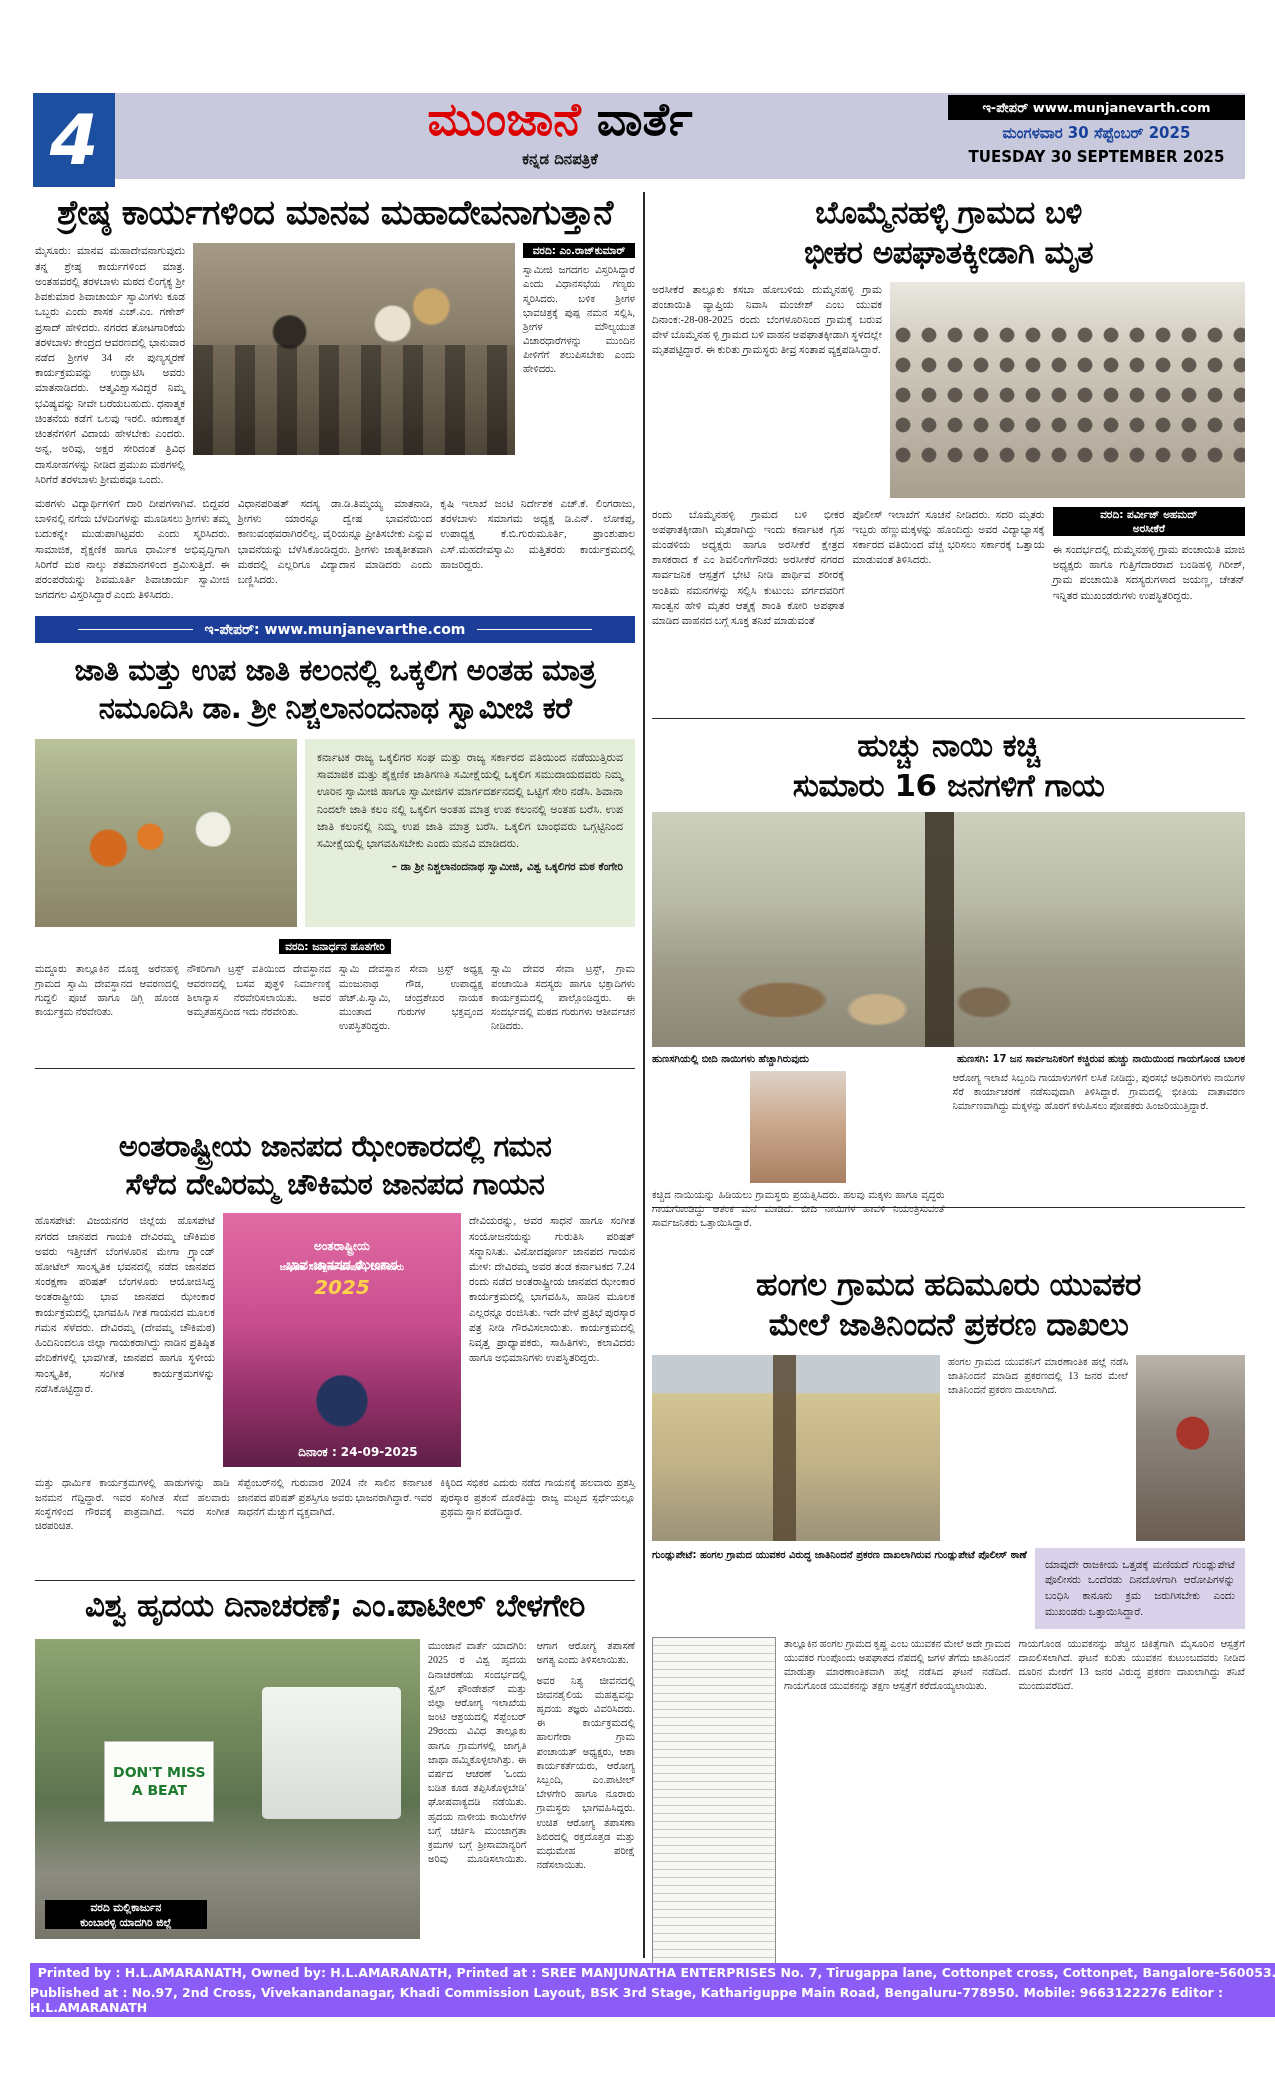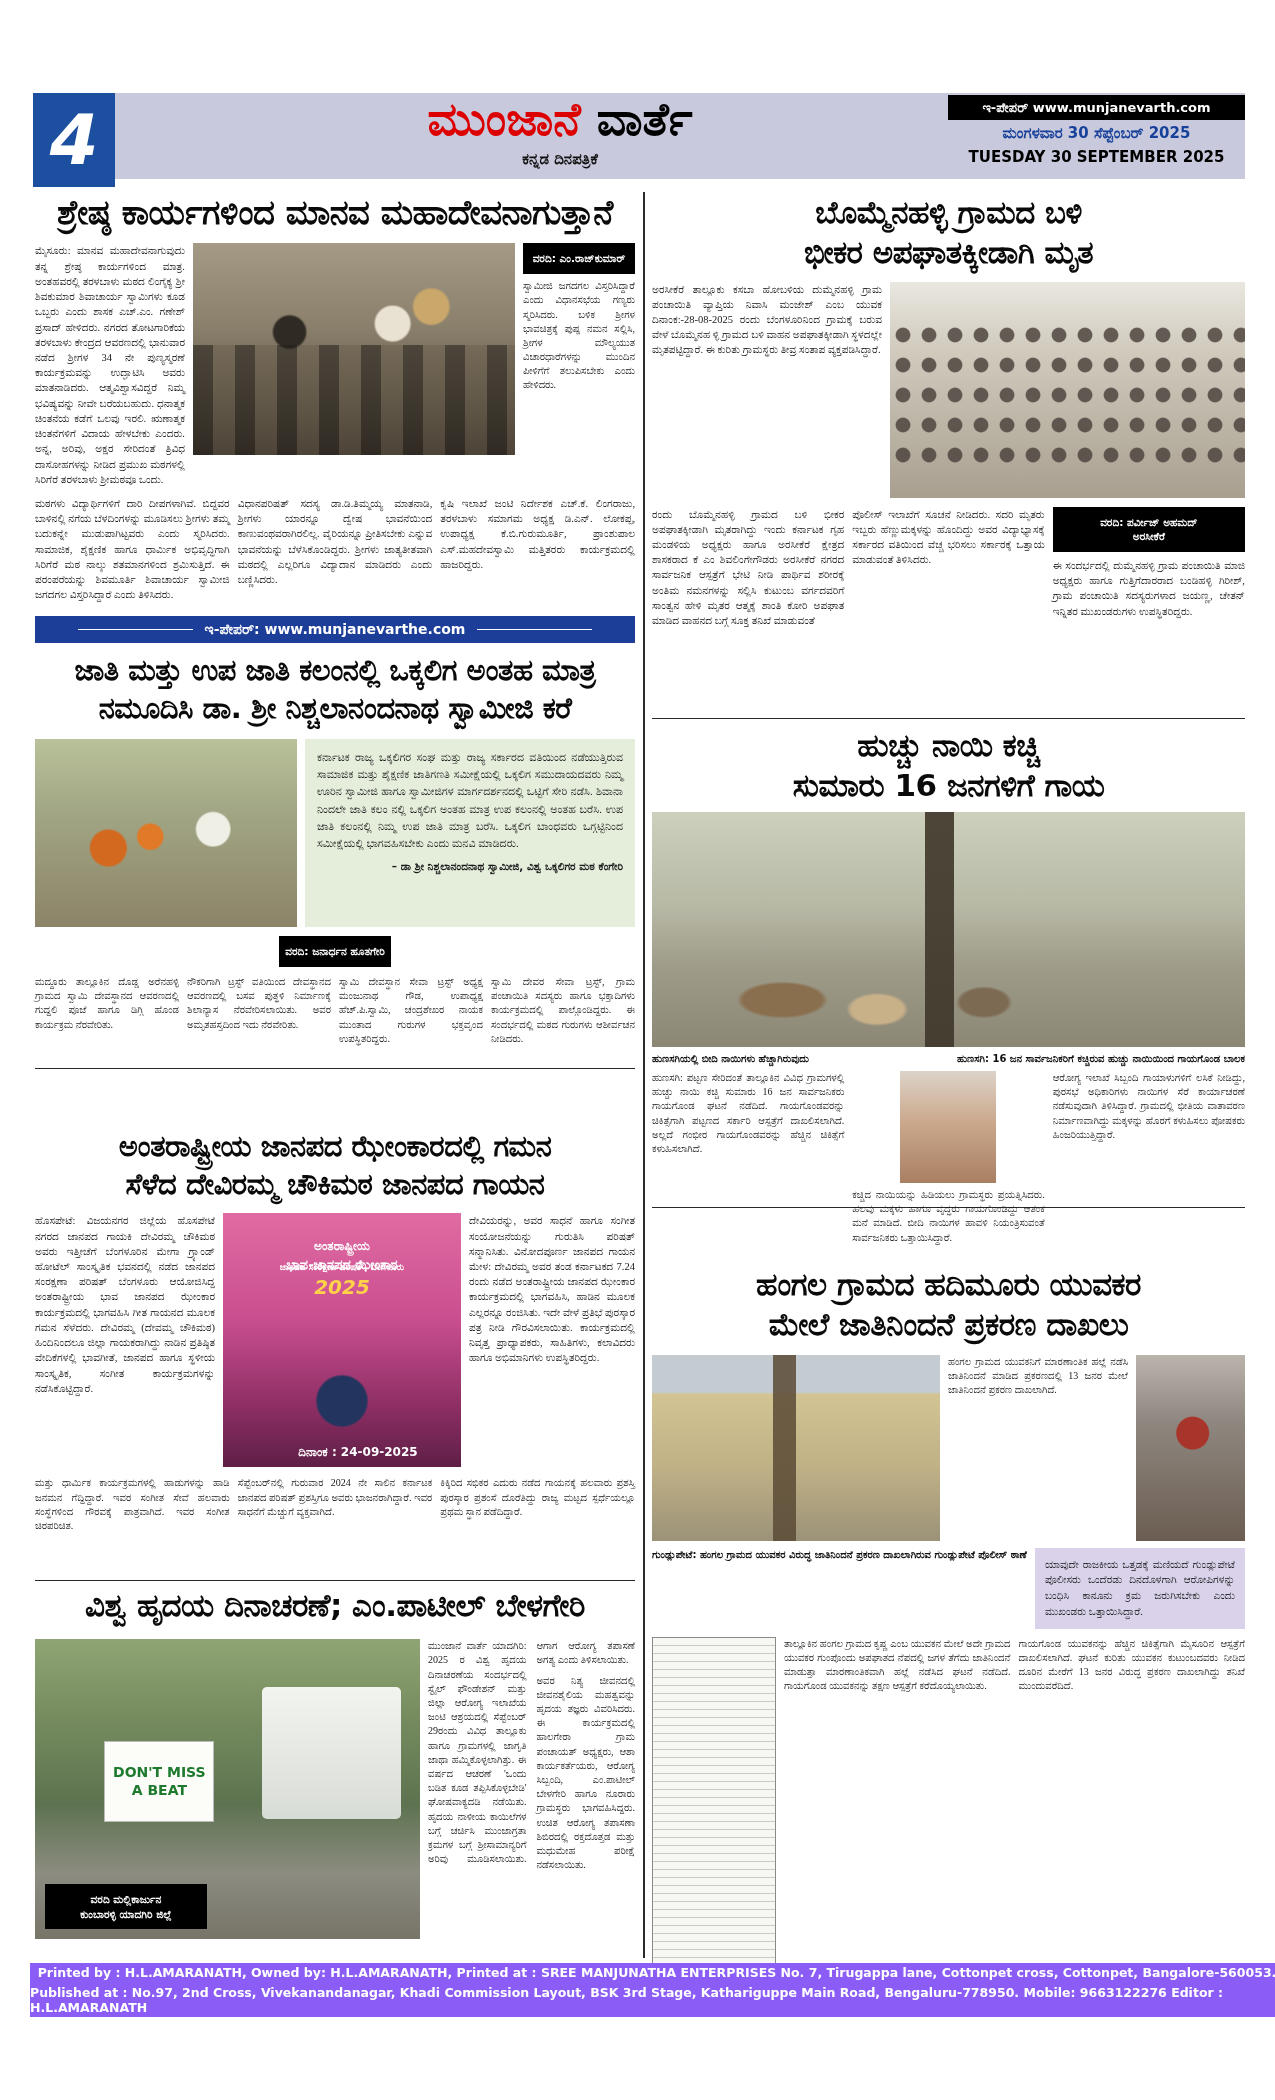--- a/index.html
+++ b/index.html
@@ -27,21 +27,21 @@
   .art{position:absolute;}
   .h-xl{font-family:"DejaVu Sans",sans-serif;font-weight:800;font-size:34px;line-height:1.22;
         text-align:center;color:#0a0a0a;letter-spacing:-0.5px;}
   .h-lg{font-family:"DejaVu Sans",sans-serif;font-weight:800;font-size:29px;line-height:1.3;
         text-align:center;color:#0a0a0a;letter-spacing:-0.5px;}
   .bt{font-size:10.5px;line-height:1.45;text-align:justify;color:#191919;}
   .bt-sm{font-size:10px;line-height:1.42;text-align:justify;color:#191919;}
   .row{display:flex;gap:8px;}
   .col{flex:1;}
   .bybox{background:#000;color:#fff;font-family:"DejaVu Sans",sans-serif;font-weight:700;
-         text-align:center;padding:8px 6px;font-size:10.5px;line-height:1.4;}
+         text-align:center;padding:0 6px;font-size:10.5px;line-height:1.4;}
   .cap{font-family:"DejaVu Sans",sans-serif;font-weight:700;font-size:10px;line-height:1.35;color:#111;}
   .vrule{position:absolute;left:643px;top:192px;width:2px;height:1766px;background:#2a2a2a;}
   .hrule{position:absolute;height:1px;background:#2a2a2a;}
   
   .blue-banner{position:absolute;left:35px;top:616px;width:600px;height:27px;background:#1c3e99;
                display:flex;align-items:center;justify-content:center;gap:12px;color:#fff;
                font-family:"DejaVu Sans",sans-serif;font-size:14px;font-weight:700;}
   .banner-line{width:115px;height:1px;background:#ffffff;}
   
   .ph{position:relative;overflow:hidden;background:#9a9384;flex:none;}
@@ -219,24 +219,23 @@
       </div>
     </div>
   </div>
 
   <div class="art" style="left:652px;top:725px;width:593px;">
     <div class="h-lg" style="font-size:31px;">ಹುಚ್ಚು ನಾಯಿ ಕಚ್ಚಿ</div>
     <div class="h-lg" style="font-size:31px;">ಸುಮಾರು 16 ಜನಗಳಿಗೆ ಗಾಯ</div>
     <div class="ph ph-a4" style="width:593px;height:235px;margin-top:6px;"></div>
     <div class="row" style="margin-top:5px;">
       <div class="cap" style="width:270px;flex:none;">ಹುಣಸಗಿಯಲ್ಲಿ ಬೀದಿ ನಾಯಿಗಳು ಹೆಚ್ಚಾಗಿರುವುದು</div>
-      <div class="cap" style="flex:1;text-align:right;">ಹುಣಸಗಿ: 16 ಜನ ಸಾರ್ವಜನಿಕರಿಗೆ ಕಚ್ಚಿರುವ ಹುಚ್ಚು ನಾಯಿಯಿಂದ ಗಾಯಗೊಂಡ ಬಾಲಕ</div>
+      <div class="cap" style="flex:1;text-align:right;">ಹುಣಸಗಿ: 17 ಜನ ಸಾರ್ವಜನಿಕರಿಗೆ ಕಚ್ಚಿರುವ ಹುಚ್ಚು ನಾಯಿಯಿಂದ ಗಾಯಗೊಂಡ ಬಾಲಕ</div>
     </div>
     <div class="row" style="margin-top:6px;">
-      <div class="col bt-sm">ಹುಣಸಗಿ: ಪಟ್ಟಣ ಸೇರಿದಂತೆ ತಾಲ್ಲೂಕಿನ ವಿವಿಧ ಗ್ರಾಮಗಳಲ್ಲಿ ಹುಚ್ಚು ನಾಯಿ ಕಚ್ಚಿ ಸುಮಾರು 16 ಜನ ಸಾರ್ವಜನಿಕರು ಗಾಯಗೊಂಡ ಘಟನೆ ನಡೆದಿದೆ. ಗಾಯಗೊಂಡವರನ್ನು ಚಿಕಿತ್ಸೆಗಾಗಿ ಪಟ್ಟಣದ ಸರ್ಕಾರಿ ಆಸ್ಪತ್ರೆಗೆ ದಾಖಲಿಸಲಾಗಿದೆ. ಅಲ್ಲದೆ ಗಂಭೀರ ಗಾಯಗೊಂಡವರನ್ನು ಹೆಚ್ಚಿನ ಚಿಕಿತ್ಸೆಗೆ ಕಳುಹಿಸಲಾಗಿದೆ.</div>
       <div class="col">
         <div class="ph ph-child" style="width:96px;height:112px;margin:0 auto 5px auto;"></div>
         <div class="bt-sm">ಕಚ್ಚಿದ ನಾಯಿಯನ್ನು ಹಿಡಿಯಲು ಗ್ರಾಮಸ್ಥರು ಪ್ರಯತ್ನಿಸಿದರು. ಹಲವು ಮಕ್ಕಳು ಹಾಗೂ ವೃದ್ಧರು ಗಾಯಗೊಂಡಿದ್ದು ಆತಂಕ ಮನೆ ಮಾಡಿದೆ. ಬೀದಿ ನಾಯಿಗಳ ಹಾವಳಿ ನಿಯಂತ್ರಿಸುವಂತೆ ಸಾರ್ವಜನಿಕರು ಒತ್ತಾಯಿಸಿದ್ದಾರೆ.</div>
       </div>
       <div class="col bt-sm">ಆರೋಗ್ಯ ಇಲಾಖೆ ಸಿಬ್ಬಂದಿ ಗಾಯಾಳುಗಳಿಗೆ ಲಸಿಕೆ ನೀಡಿದ್ದು, ಪುರಸಭೆ ಅಧಿಕಾರಿಗಳು ನಾಯಿಗಳ ಸೆರೆ ಕಾರ್ಯಾಚರಣೆ ನಡೆಸುವುದಾಗಿ ತಿಳಿಸಿದ್ದಾರೆ. ಗ್ರಾಮದಲ್ಲಿ ಭೀತಿಯ ವಾತಾವರಣ ನಿರ್ಮಾಣವಾಗಿದ್ದು ಮಕ್ಕಳನ್ನು ಹೊರಗೆ ಕಳುಹಿಸಲು ಪೋಷಕರು ಹಿಂಜರಿಯುತ್ತಿದ್ದಾರೆ.</div>
     </div>
   </div>
 
   <div class="art" style="left:652px;top:1264px;width:593px;">
     <div class="h-lg" style="font-size:31px;">ಹಂಗಲ ಗ್ರಾಮದ ಹದಿಮೂರು ಯುವಕರ</div>

